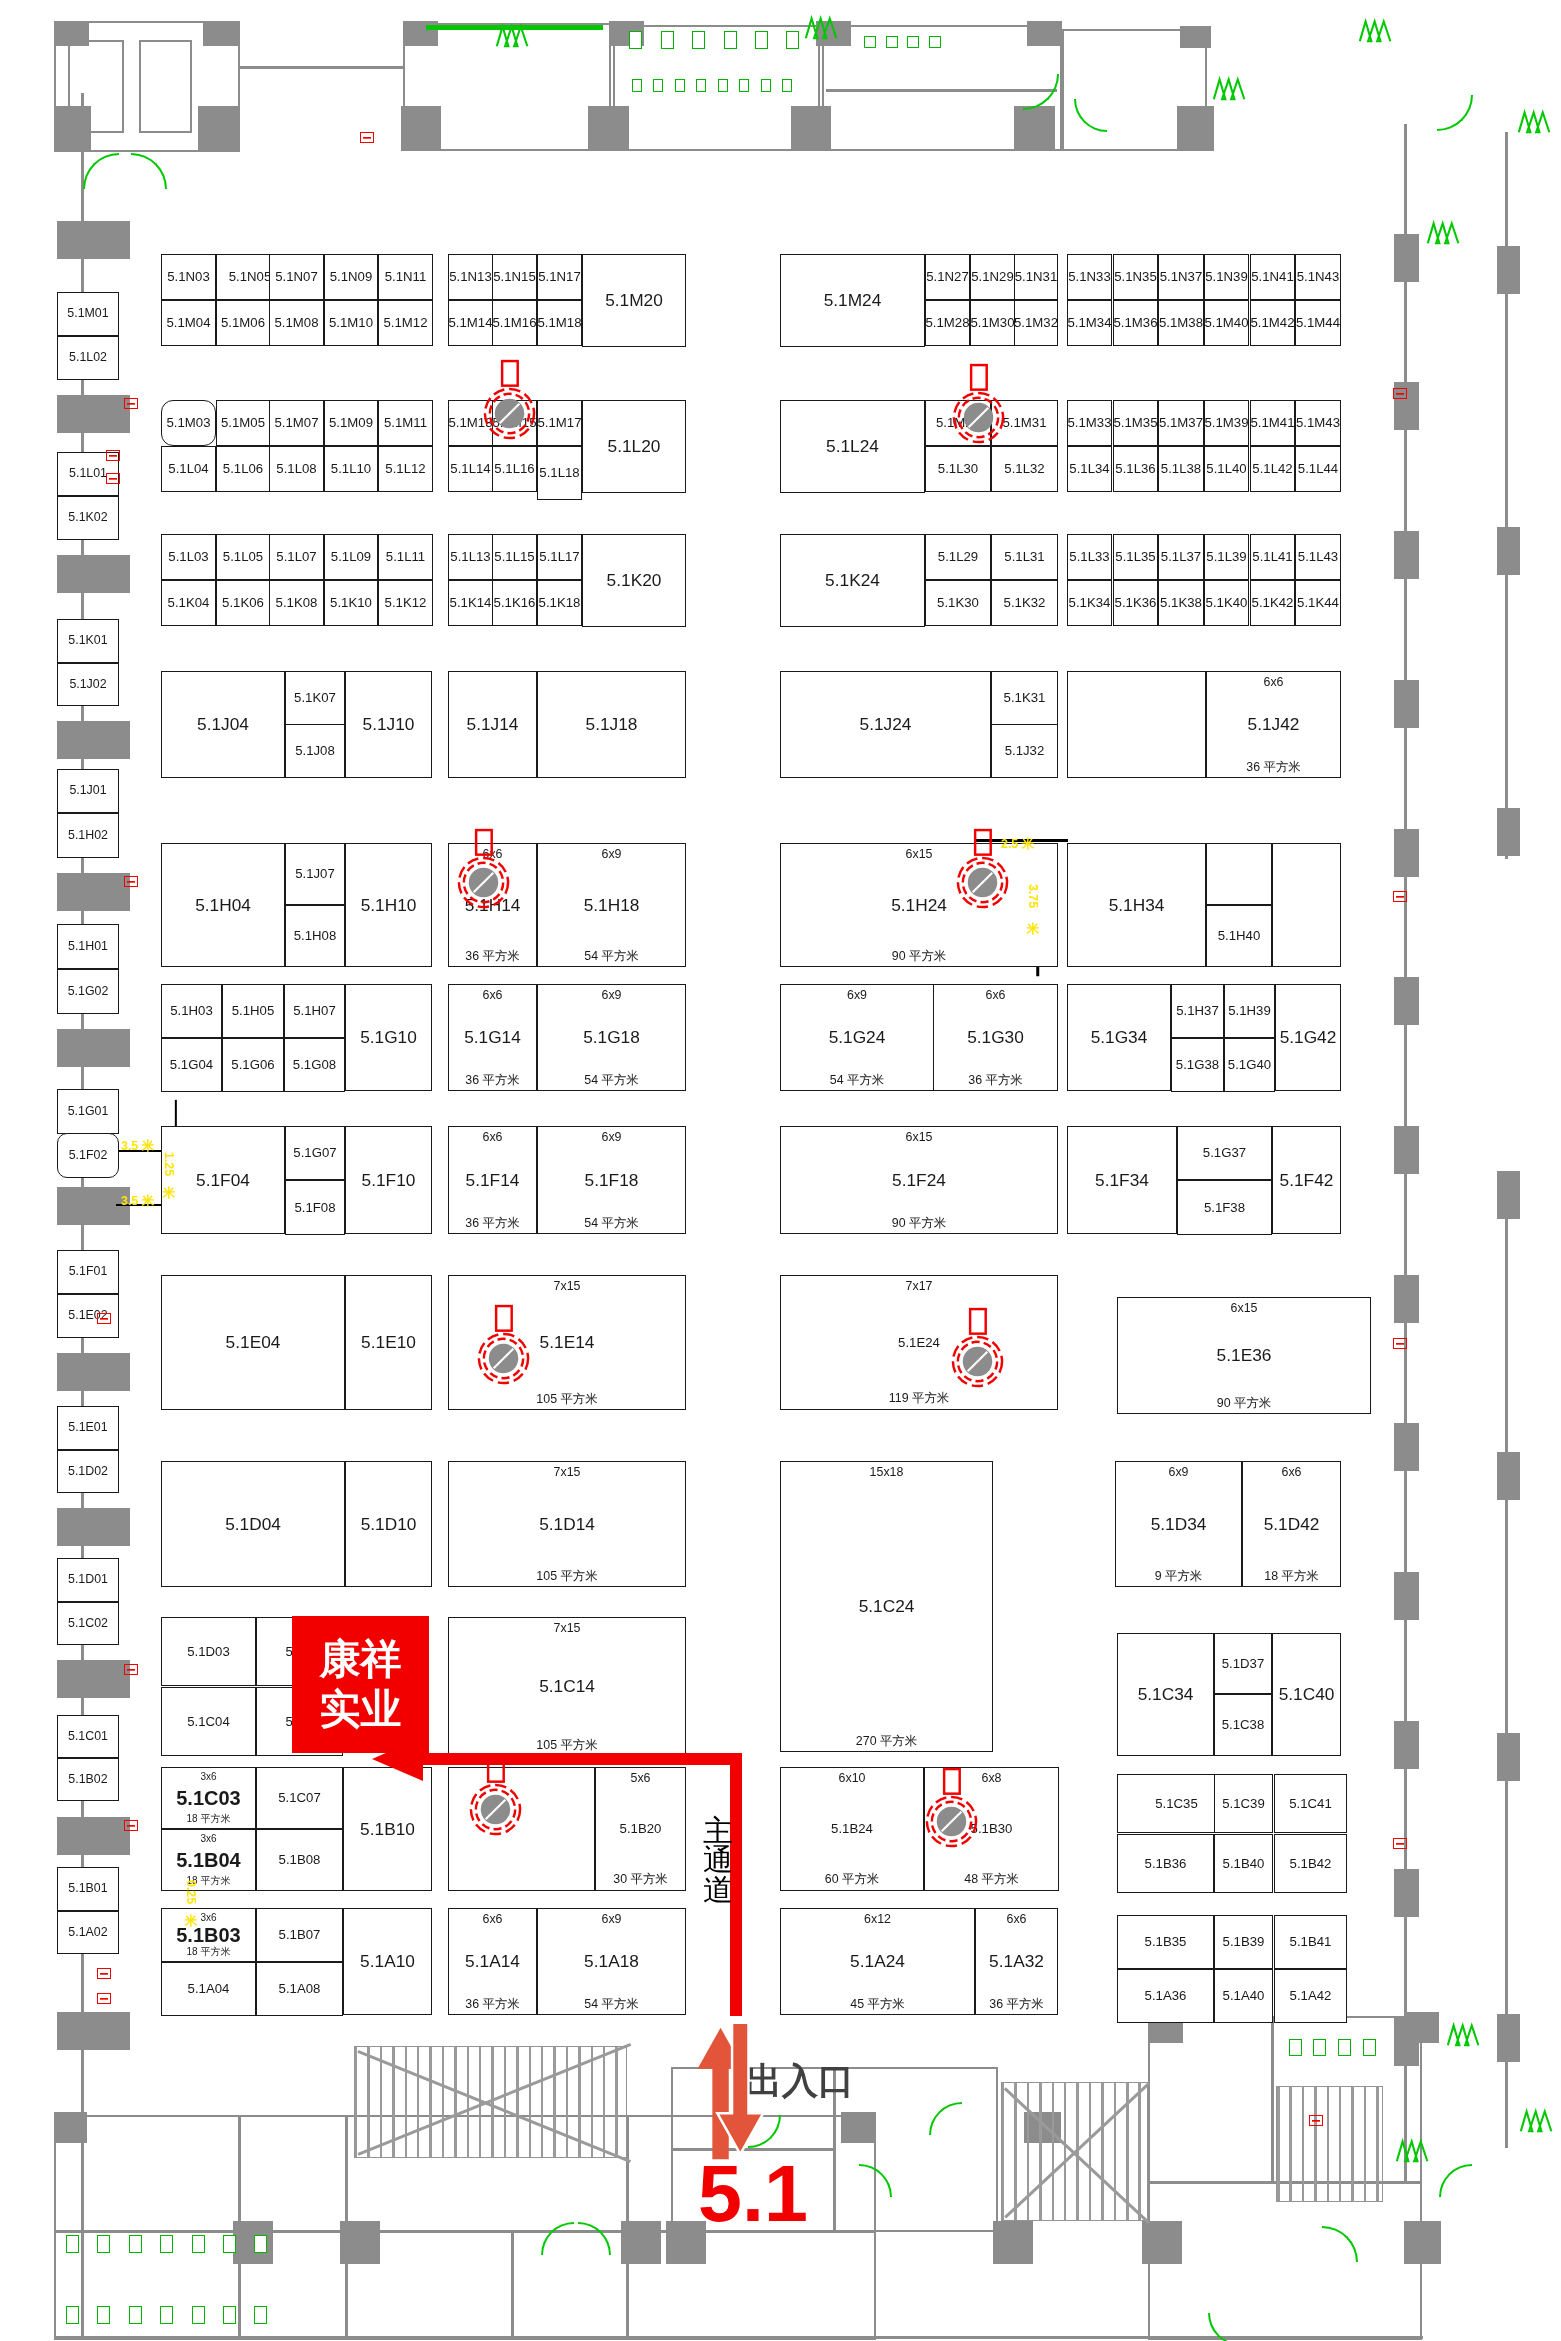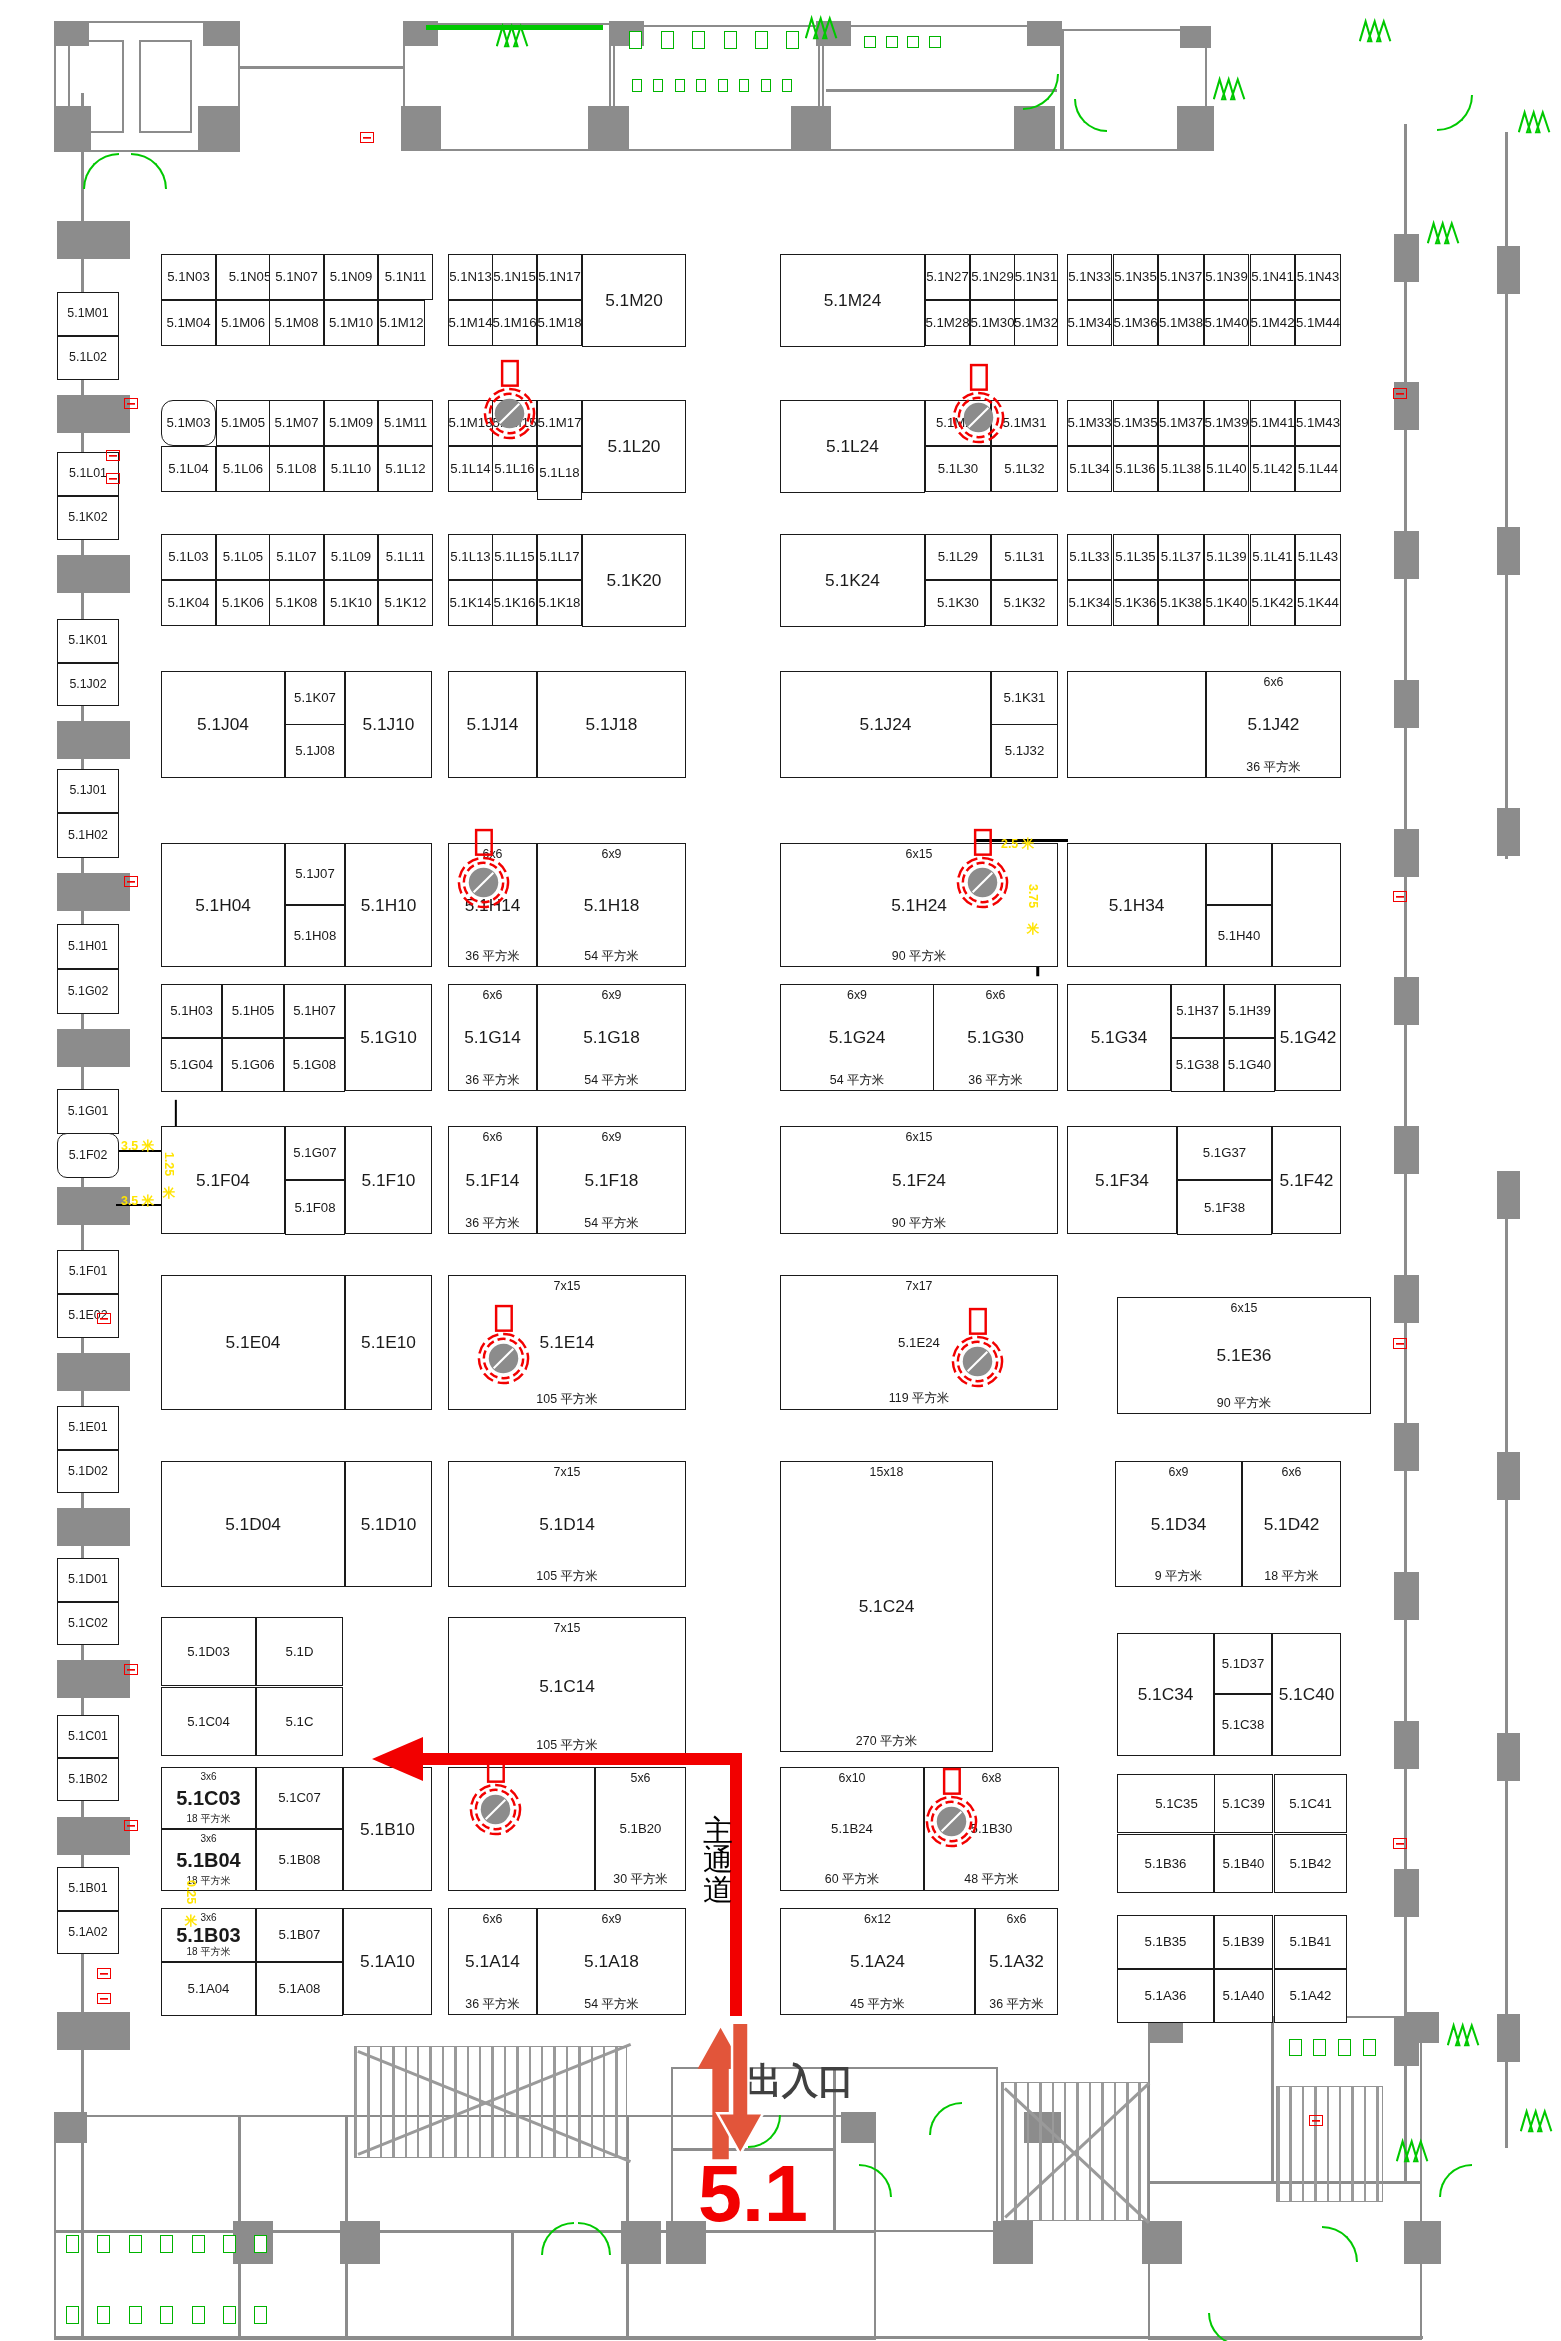--- a/index.html
+++ b/index.html
@@ -242,21 +242,21 @@
       </div>
       <div class="booth" style="left: 216px; top: 300px; width: 54px; height: 46px;">
         <div class="lbl">5.1M06</div>
       </div>
       <div class="booth" style="left: 269px; top: 300px; width: 55px; height: 46px;">
         <div class="lbl">5.1M08</div>
       </div>
       <div class="booth" style="left: 324px; top: 300px; width: 54px; height: 46px;">
         <div class="lbl">5.1M10</div>
       </div>
-      <div class="booth" style="left: 378px; top: 300px; width: 47px; height: 46px;">
+      <div class="booth" style="left: 378px; top: 300px; width: 55px; height: 46px;">
         <div class="lbl">5.1M12</div>
       </div>
       <div class="booth" style="left: 448px; top: 254px; width: 45px; height: 46px;">
         <div class="lbl">5.1N13</div>
       </div>
       <div class="booth" style="left: 492px; top: 254px; width: 45px; height: 46px;">
         <div class="lbl">5.1N15</div>
       </div>
       <div class="booth" style="left: 537px; top: 254px; width: 45px; height: 46px;">
         <div class="lbl">5.1N17</div>
@@ -1035,20 +1035,24 @@
           <line x1="24" y1="78" x2="48" y2="54" stroke="#ffffff" stroke-width="2.5"></line>
         </svg></div>
       <div class="ydim" style="left: 1001px; top: 836px;">2.5 米</div>
       <div class="ydim v" style="left: 1024px; top: 884px;">3.75 米</div>
       <div class="ydim" style="left: 121px; top: 1138px;">3.5 米</div>
       <div class="ydim" style="left: 121px; top: 1193px;">3.5 米</div>
       <div class="ydim v" style="left: 160px; top: 1152px;">1.25米</div>
       <div class="ydim v" style="left: 182px; top: 1880px;">0.25米</div>
     </div>
 
+  <div id="badge">
+    <div>康祥</div>
+    <div>实业</div>
+  </div>
 
   <div id="aisle">主通道</div>
   <div id="entrance">出入口</div>
   <div id="hall">5.1</div>
 
   <svg id="inout-arrow" width="78" height="140" viewBox="0 0 95 170">
     <polygon points="26,168 26,58 8,58 36,8 64,58 46,58 46,168" fill="#e2553a"></polygon>
     <polygon points="50,2 50,112 32,112 60,162 88,112 70,112 70,2" fill="#e2553a" stroke="#ffffff" stroke-width="3"></polygon>
   </svg>
 </div>

